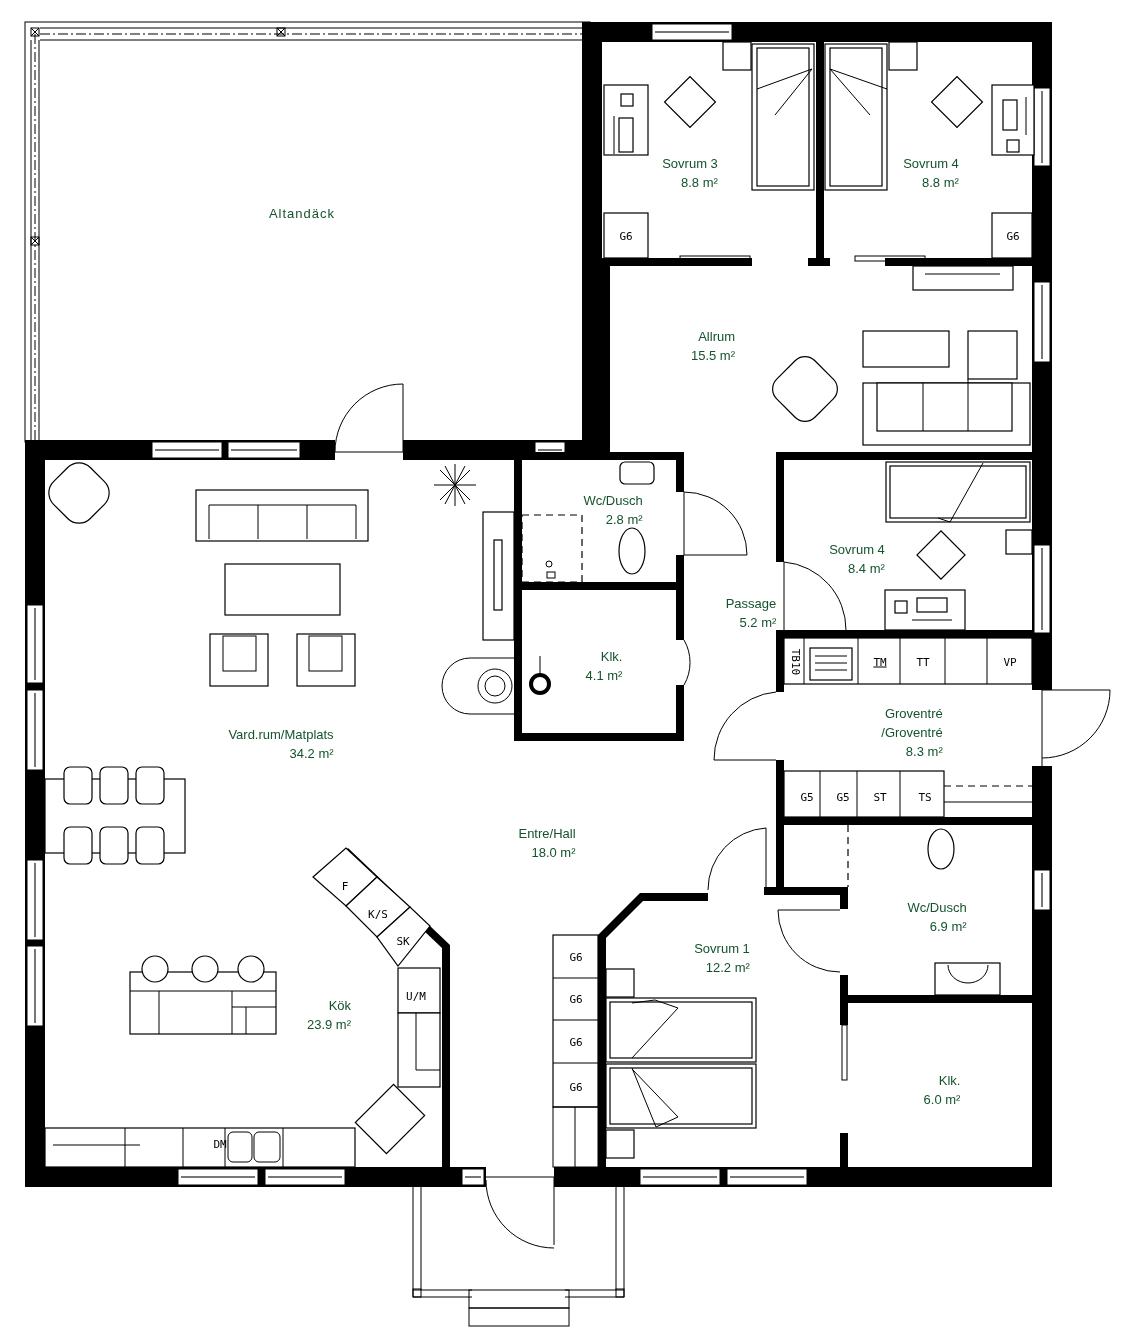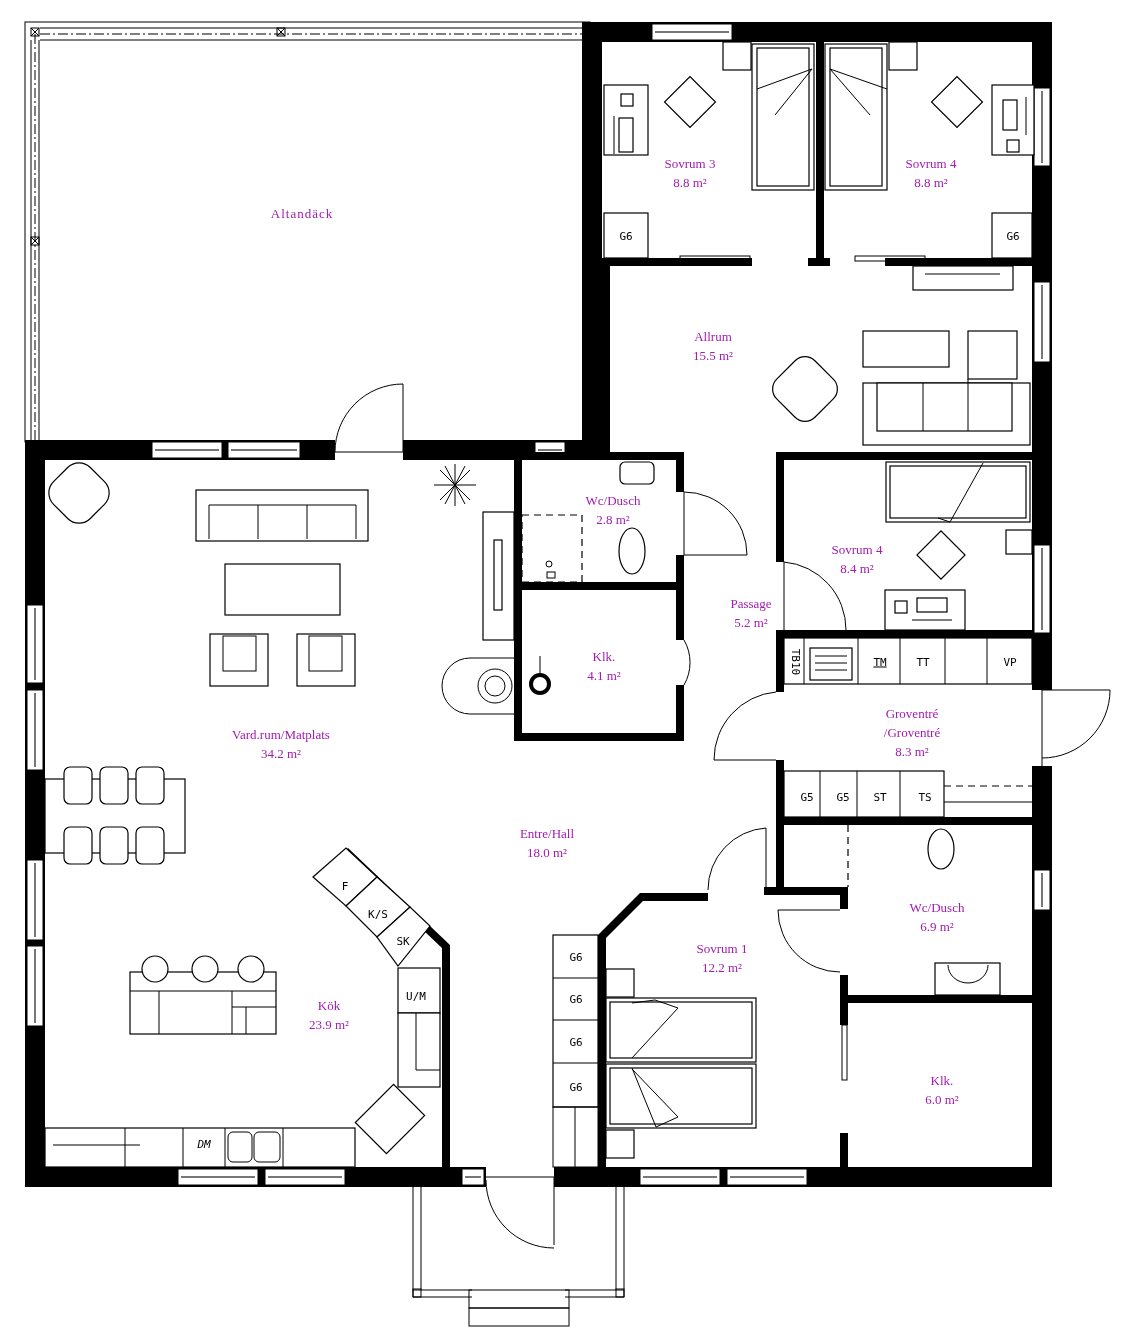--- a/index.html
+++ b/index.html
@@ -6,21 +6,21 @@
   body { width: 1145px; height: 1344px; position: relative; overflow: hidden; font-family: "DejaVu Sans", sans-serif; }
   #plan { position: absolute; left: 0; top: 0; width: 1145px; height: 1344px; }
   .wall { fill: #000; }
   .thin2 { fill: none; stroke: #000; stroke-width: 1; }
   .dash { fill: none; stroke: #000; stroke-width: 1.2; stroke-dasharray: 7 5; }
   .dashdot { fill: none; stroke: #000; stroke-width: 1; stroke-dasharray: 10 3 2 3; }
   .win { fill: #fff; stroke: #000; stroke-width: 1; }
   .wininner { stroke: #777; stroke-width: 2; }
   .furn { fill: #fff; stroke: #000; stroke-width: 1.2; }
   .iwallfill { fill: #000; }
-  .lbl { position: absolute; text-align: center; color: #a21caf; font-family: Liberation Serif, serif; font-size: 13px; line-height: 19px; transform: translateX(-50%); white-space: nowrap; letter-spacing: 0px; }
+  .lbl { position: absolute; text-align: right; color: #14532d; font-family: Liberation Sans, sans-serif; font-size: 13px; line-height: 19px; transform: translateX(-50%); white-space: nowrap; letter-spacing: 0px; }
   .lbl .area { display: block; }
   .lbl.big { font-size: 13px; letter-spacing: 1px; }
   .tag { position: absolute; font-family: "DejaVu Sans Mono", monospace; font-size: 11px; color: #000; transform: translate(-50%, -50%); white-space: nowrap; }
   .tag.vert { transform: translate(-50%, -50%) rotate(90deg); }
 </style>
 </head>
 <body>
 
 <svg id="plan" viewBox="0 0 1145 1344" xmlns="http://www.w3.org/2000/svg">
 
@@ -435,18 +435,18 @@
 
 <span class="tag" style="left:807px; top:797px;">G5</span>
 <span class="tag" style="left:843px; top:797px;">G5</span>
 <span class="tag" style="left:880px; top:797px;">ST</span>
 <span class="tag" style="left:925px; top:797px;">TS</span>
 
 <span class="tag" style="left:345px; top:886px;">F</span>
 <span class="tag" style="left:378px; top:914px;">K/S</span>
 <span class="tag" style="left:403px; top:941px;">SK</span>
 <span class="tag" style="left:416px; top:996px;">U/M</span>
-<span class="tag" style="left:204px; top:1144px;font-style:italic;">DM</span>
+<span class="tag" style="left:220px; top:1144px;">DM</span>
 
 <span class="tag" style="left:576px; top:957px;">G6</span>
 <span class="tag" style="left:576px; top:999px;">G6</span>
 <span class="tag" style="left:576px; top:1042px;">G6</span>
 <span class="tag" style="left:576px; top:1087px;">G6</span>
 
 </body></html>

